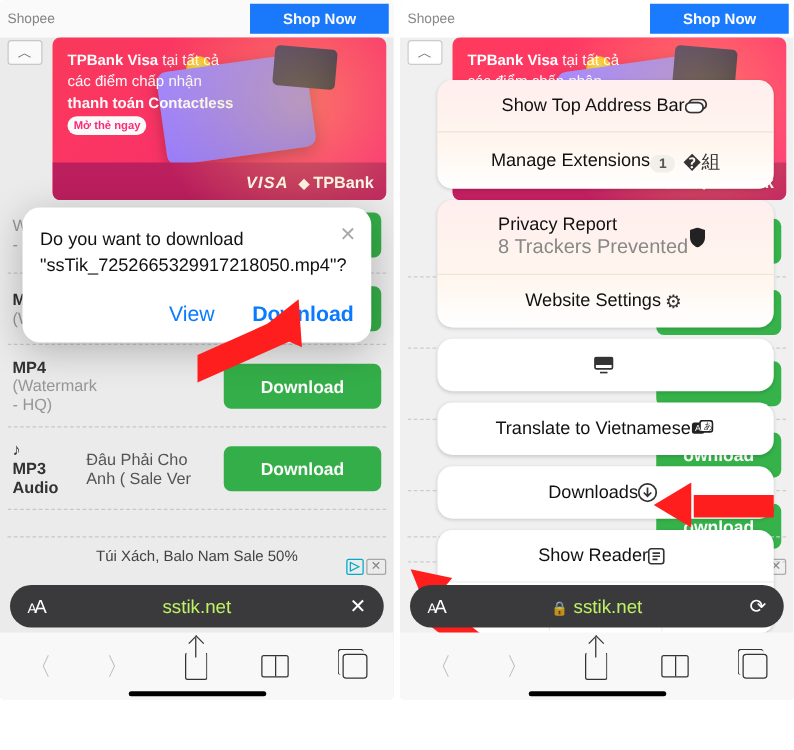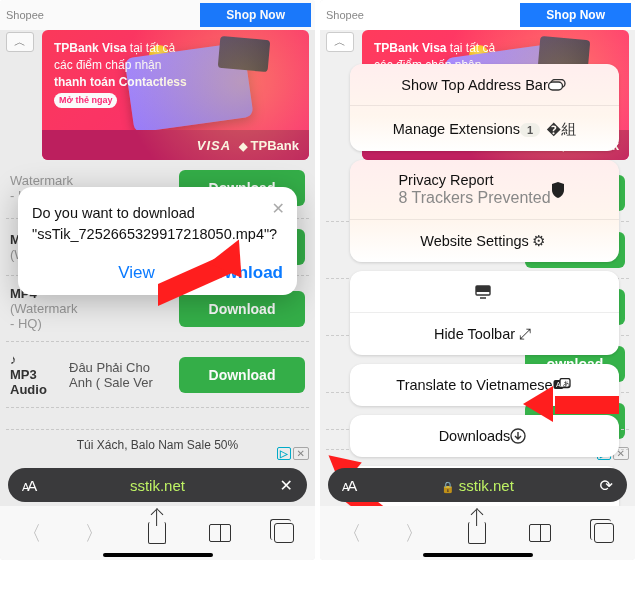--- a/index.html
+++ b/index.html
@@ -51,24 +51,24 @@
   .tool-bar .share::before{content:"";position:absolute;left:50%;top:-12px;width:1.8px;height:16px;background:#333;transform:translateX(-50%);}
   .tool-bar .share::after{content:"";position:absolute;left:50%;top:-12px;width:8px;height:8px;border-left:1.8px solid #333;border-top:1.8px solid #333;transform:translateX(-50%) rotate(45deg);}
   .tool-bar .book{width:22px;height:18px;border:1.8px solid #333;border-radius:2px;position:relative;}
   .tool-bar .book::after{content:"";position:absolute;left:50%;top:0;bottom:0;width:1.8px;background:#333;}
   .tool-bar .tabs{width:20px;height:20px;border:1.8px solid #333;border-radius:3px;position:relative;}
   .tool-bar .tabs::after{content:"";position:absolute;left:-5px;top:-5px;width:20px;height:20px;border:1.8px solid #333;border-radius:3px;border-right:none;border-bottom:none;}
   .home-ind{position:absolute;left:50%;bottom:3px;width:110px;height:4px;background:#000;border-radius:3px;transform:translateX(-50%);}
 
   
   .dimmer{position:absolute;inset:0;background:rgba(0,0,0,0.02);}
-  .dialog{position:absolute;left:18px;right:18px;top:187px;background:#fff;border-radius:14px;box-shadow:0 6px 30px rgba(0,0,0,.25);padding:16px 14px 12px;}
+  .dialog{position:absolute;left:18px;right:18px;top:166px;background:#fff;border-radius:14px;box-shadow:0 6px 30px rgba(0,0,0,.25);padding:16px 14px 12px;}
   .dialog .q{font-size:14.5px;color:#111;line-height:1.45;padding-right:20px;}
   .dialog .close{position:absolute;right:12px;top:12px;font-size:16px;color:#aaa;}
-  .dialog .acts{display:flex;justify-content:flex-end;gap:47px;margin-top:18px;font-size:17px;text-align:center;}
+  .dialog .acts{display:flex;justify-content:flex-end;gap:30px;margin-top:18px;font-size:17px;text-align:center;}
   .dialog .view{color:#0a7aff;}
   .dialog .dl{color:#0a7aff;font-weight:700;}
 
   
   .menu{position:absolute;left:30px;right:16px;top:64px;bottom:124px;background:rgba(255,255,255,0);}
   .menu .grp{background:#fff;border-radius:12px;overflow:hidden;box-shadow:0 1px 3px rgba(0,0,0,.15);margin-bottom:9px;}
   .menu .grp.tint{background:linear-gradient(180deg,#ffeeee 0%,#fff6ee 60%,#ffffff 100%);}
   .menu .mi{display:flex;align-items:center;justify-content:center;padding:12px 14px;font-size:14.5px;color:#111;border-bottom:1px solid rgba(0,0,0,.07);min-height:42px;}
   .menu .mi:last-child{border-bottom:none;}
   .menu .mi.dis{color:#bbb;}
@@ -263,24 +263,20 @@
       <div class="grp">
         <div class="mi">
           <span class="ic">
               <svg width="16" height="14" viewBox="0 0 16 14">
                 <rect x="1" y="1" width="14" height="9" rx="1" fill="none" stroke="#333" stroke-width="1.4"></rect>
                 <rect x="1" y="1" width="14" height="6" fill="#333"></rect>
                 <line x1="5" y1="13" x2="11" y2="13" stroke="#333" stroke-width="1.4"></line>
               </svg>
             </span>
         </div>
-        <div class="mi">
-          <span>Hide Toolbar</span>
-          <span class="ic">⤢</span>
-        </div>
       </div>
       <div class="grp">
         <div class="mi">
           <span>Translate to Vietnamese</span>
           <span class="ic">
               <svg width="18" height="14" viewBox="0 0 18 14">
                 <rect x="0.5" y="2" width="10" height="9" rx="2" fill="#222"></rect>
                 <rect x="7" y="0.5" width="10" height="9" rx="2" fill="#fff" stroke="#222" stroke-width="1.3"></rect>
                 <text x="3" y="9" font-size="7" fill="#fff">A</text>
                 <text x="10" y="7.5" font-size="7" fill="#222">あ</text>

